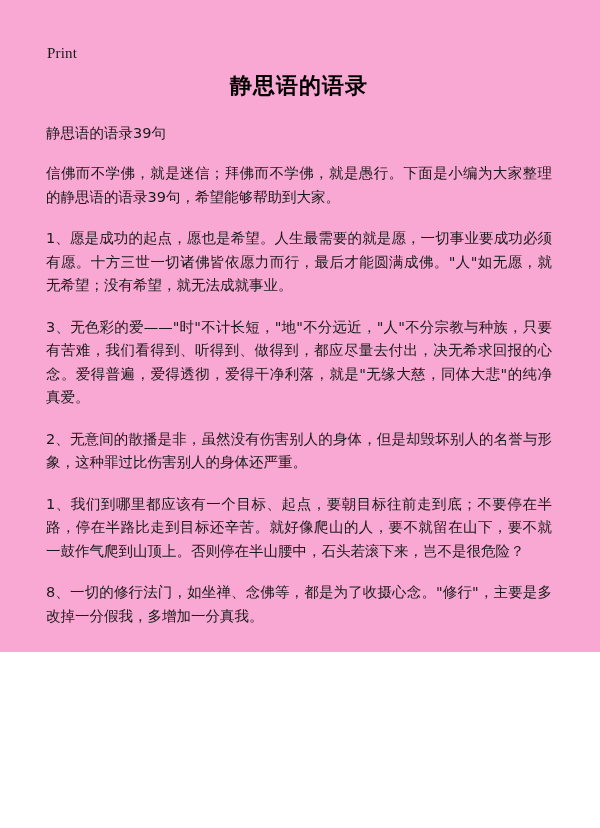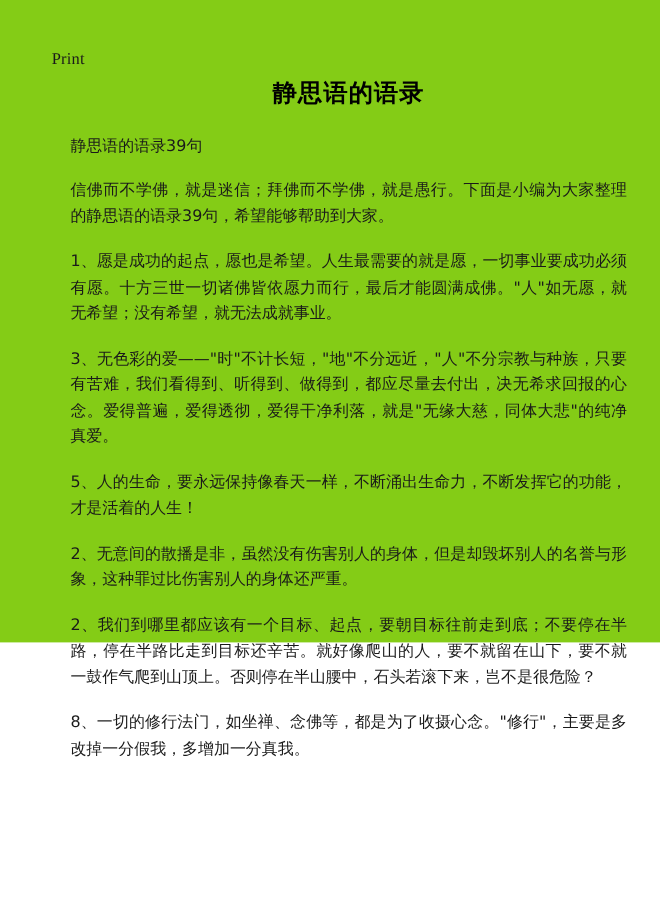--- a/index.html
+++ b/index.html
@@ -13,22 +13,22 @@
     height: 828px;
     overflow: hidden;
     font-family: "DejaVu Sans", "Liberation Sans", sans-serif;
     color: #111111;
     -webkit-font-smoothing: antialiased;
   }
 
   .page {
     position: relative;
     width: 600px;
-    height: 584px;
-    background: #84cc16;
+    height: 652px;
+    background: #f9a8d4;
     box-sizing: border-box;
   }
 
   
   .print-bar {
     position: absolute;
     left: 47px;
     top: 45px;
     line-height: 1;
   }
@@ -40,21 +40,21 @@
     cursor: pointer;
     user-select: none;
     background: transparent;
     border: 0;
     padding: 0;
   }
 
   
   .doc {
     position: absolute;
-    left: 64px;
+    left: 46px;
     top: 72px;
     width: 506px;
   }
 
   .doc-title {
     margin: 0 0 22px 0;
     text-align: center;
     font-size: 22px;
     font-weight: bold;
     color: #000000;
@@ -95,20 +95,19 @@
   <div class="doc">
 
     <h1 class="doc-title">静思语的语录</h1>
 
     <p class="subtitle">静思语的语录39句</p>
 
     <p class="para">信佛而不学佛，就是迷信；拜佛而不学佛，就是愚行。下面是小编为大家整理的静思语的语录39句，希望能够帮助到大家。</p>
 
     <p class="para">1、愿是成功的起点，愿也是希望。人生最需要的就是愿，一切事业要成功必须有愿。十方三世一切诸佛皆依愿力而行，最后才能圆满成佛。"人"如无愿，就无希望；没有希望，就无法成就事业。</p>
     <p class="para">3、无色彩的爱——"时"不计长短，"地"不分远近，"人"不分宗教与种族，只要有苦难，我们看得到、听得到、做得到，都应尽量去付出，决无希求回报的心念。爱得普遍，爱得透彻，爱得干净利落，就是"无缘大慈，同体大悲"的纯净真爱。</p>
-    <p class="para">5、人的生命，要永远保持像春天一样，不断涌出生命力，不断发挥它的功能，才是活着的人生！</p>
     <p class="para">2、无意间的散播是非，虽然没有伤害别人的身体，但是却毁坏别人的名誉与形象，这种罪过比伤害别人的身体还严重。</p>
-    <p class="para">2、我们到哪里都应该有一个目标、起点，要朝目标往前走到底；不要停在半路，停在半路比走到目标还辛苦。就好像爬山的人，要不就留在山下，要不就一鼓作气爬到山顶上。否则停在半山腰中，石头若滚下来，岂不是很危险？</p>
+    <p class="para">1、我们到哪里都应该有一个目标、起点，要朝目标往前走到底；不要停在半路，停在半路比走到目标还辛苦。就好像爬山的人，要不就留在山下，要不就一鼓作气爬到山顶上。否则停在半山腰中，石头若滚下来，岂不是很危险？</p>
     <p class="para">8、一切的修行法门，如坐禅、念佛等，都是为了收摄心念。"修行"，主要是多改掉一分假我，多增加一分真我。</p>
 
   </div>
 
 </div>
 
 </body></html>

